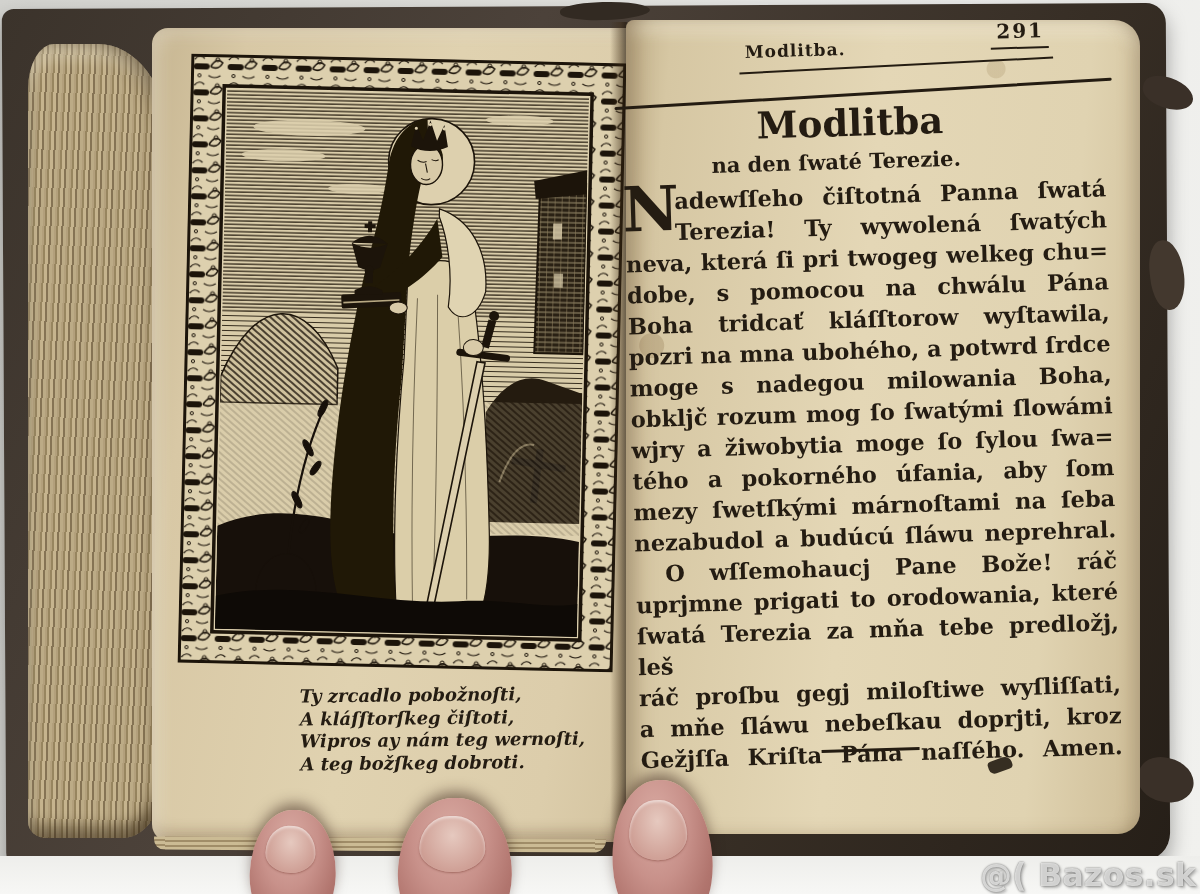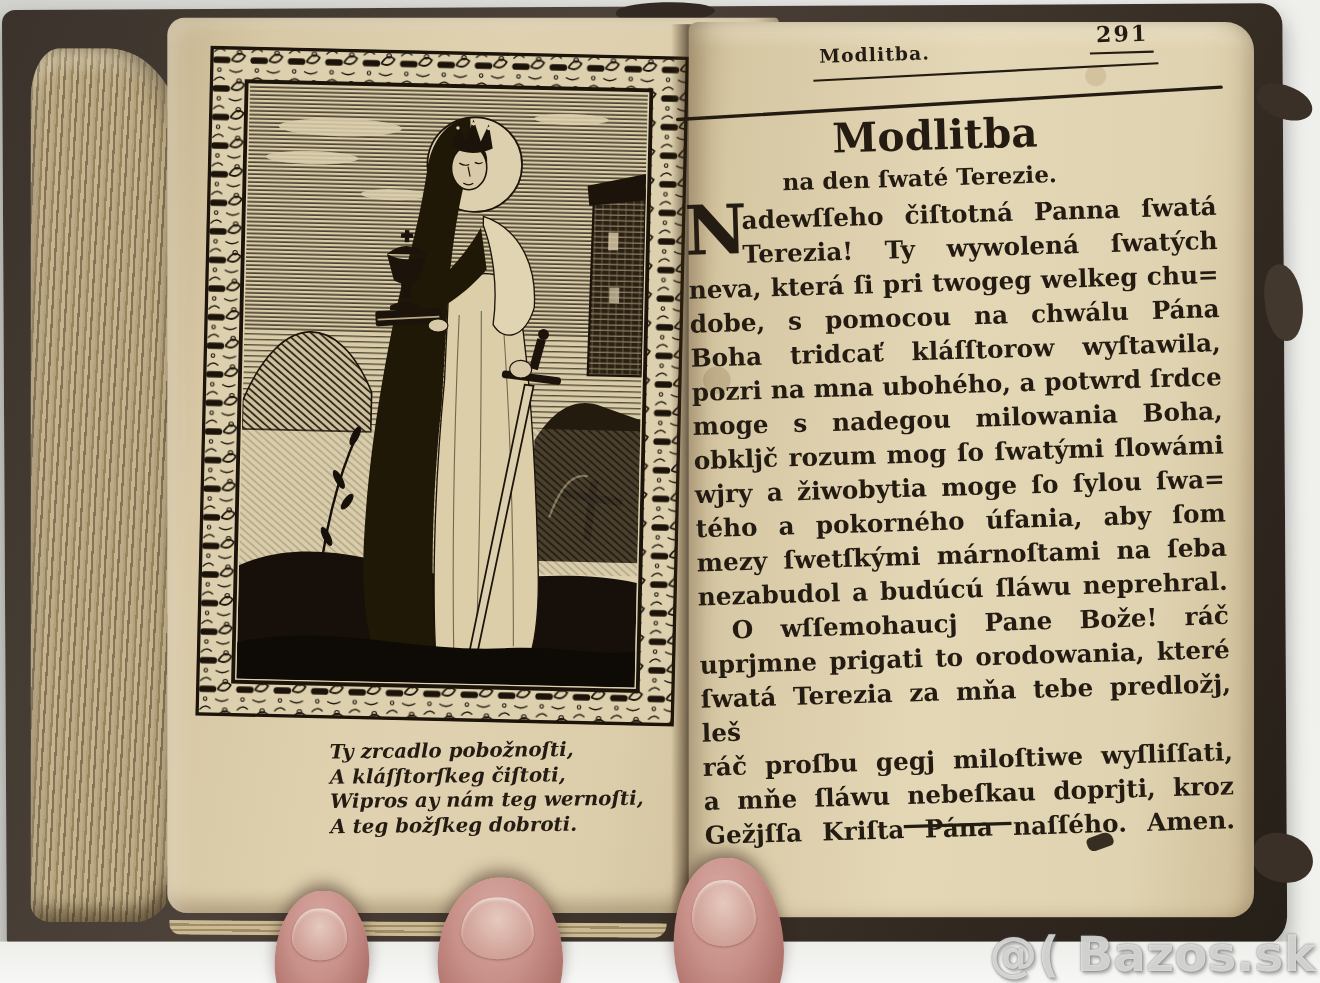--- a/index.html
+++ b/index.html
@@ -21,21 +21,21 @@
   .fray.c { left:1138px; top:758px; width:56px; height:44px; transform: rotate(12deg); }
   .fray.d { left:560px;  top:2px;   width:90px; height:18px; transform: rotate(-2deg); background:#322a22; }
 
   
   .fore-edge { position:absolute; left:28px; top:44px; width:140px; height:794px;
     border-radius: 26px 70px 45px 18px / 45px 95px 75px 16px;
     background: repeating-linear-gradient(93deg,#b3a07c 0 2px,#97855f 2px 4px,#c6b48e 4px 7px,#857354 7px 9px,#bcab86 9px 12px);
     box-shadow: inset -12px 0 16px rgba(60,45,25,.45), inset 0 16px 12px rgba(255,250,235,.28), inset 0 -14px 12px rgba(40,30,15,.35); }
 
   
-  .page-left { position:absolute; left:152px; top:16px; width:556px; height:814px;
+  .page-left { position:absolute; left:152px; top:28px; width:556px; height:814px;
     border-radius:16px 4px 6px 18px;
     background:
       radial-gradient(circle at 88% 92%, rgba(150,90,80,.14) 0 10px, transparent 11px),
       radial-gradient(circle at 10% 12%, rgba(120,90,40,.16) 0 8px, transparent 9px),
       linear-gradient(100deg,#c6b591 0%, #d8c8a5 14%, #e0d2b0 45%, #dccdab 75%, #cdbc97 100%);
     box-shadow: inset -16px 0 22px -8px rgba(95,70,40,.5), inset 6px 6px 16px rgba(255,252,240,.4), inset 0 -10px 14px rgba(90,65,35,.25); }
   .plate { position:absolute; left:32px; top:30px; transform: rotate(1.3deg); }
   .verse { position:absolute; left:148px; top:656px; transform: rotate(-0.6deg);
     font-style: italic; font-weight:bold; font-size:18px; line-height:22.5px; color:#241c12; }
 
@@ -86,21 +86,21 @@
   .nail { position:absolute; left:18%; top:14%; width:58%; height:42%;
     background: radial-gradient(ellipse at 50% 35%, #e6c9bf 0%, #cfa096 70%, #c08d84 100%);
     border-radius:46% 46% 50% 50% / 60% 60% 42% 42%;
     box-shadow: inset 0 2px 3px rgba(255,255,255,.55), 0 1px 2px rgba(120,60,50,.5); }
   .f1 { left:250px; top:810px; width:86px;  height:112px; transform: rotate(2deg); }
   .f2 { left:398px; top:798px; width:114px; height:132px; transform: rotate(1deg); }
   .f3 { left:612px; top:780px; width:100px; height:142px; transform: rotate(-3deg); }
 
   
   .watermark { position:absolute; right:4px; bottom:0px;
-    font-family:"DejaVu Sans", sans-serif; font-weight:700; font-size:44px;
+    font-family:"DejaVu Sans", sans-serif; font-weight:700; font-size:32px;
     color: rgba(240,240,238,.78);
     text-shadow: 0 0 2px rgba(80,80,80,.85), 2px 2px 3px rgba(60,60,60,.35); }
 </style>
 </head>
 <body>
 
 <div class="photo">
 
   <div class="book"></div>
   <div class="fray a"></div>

